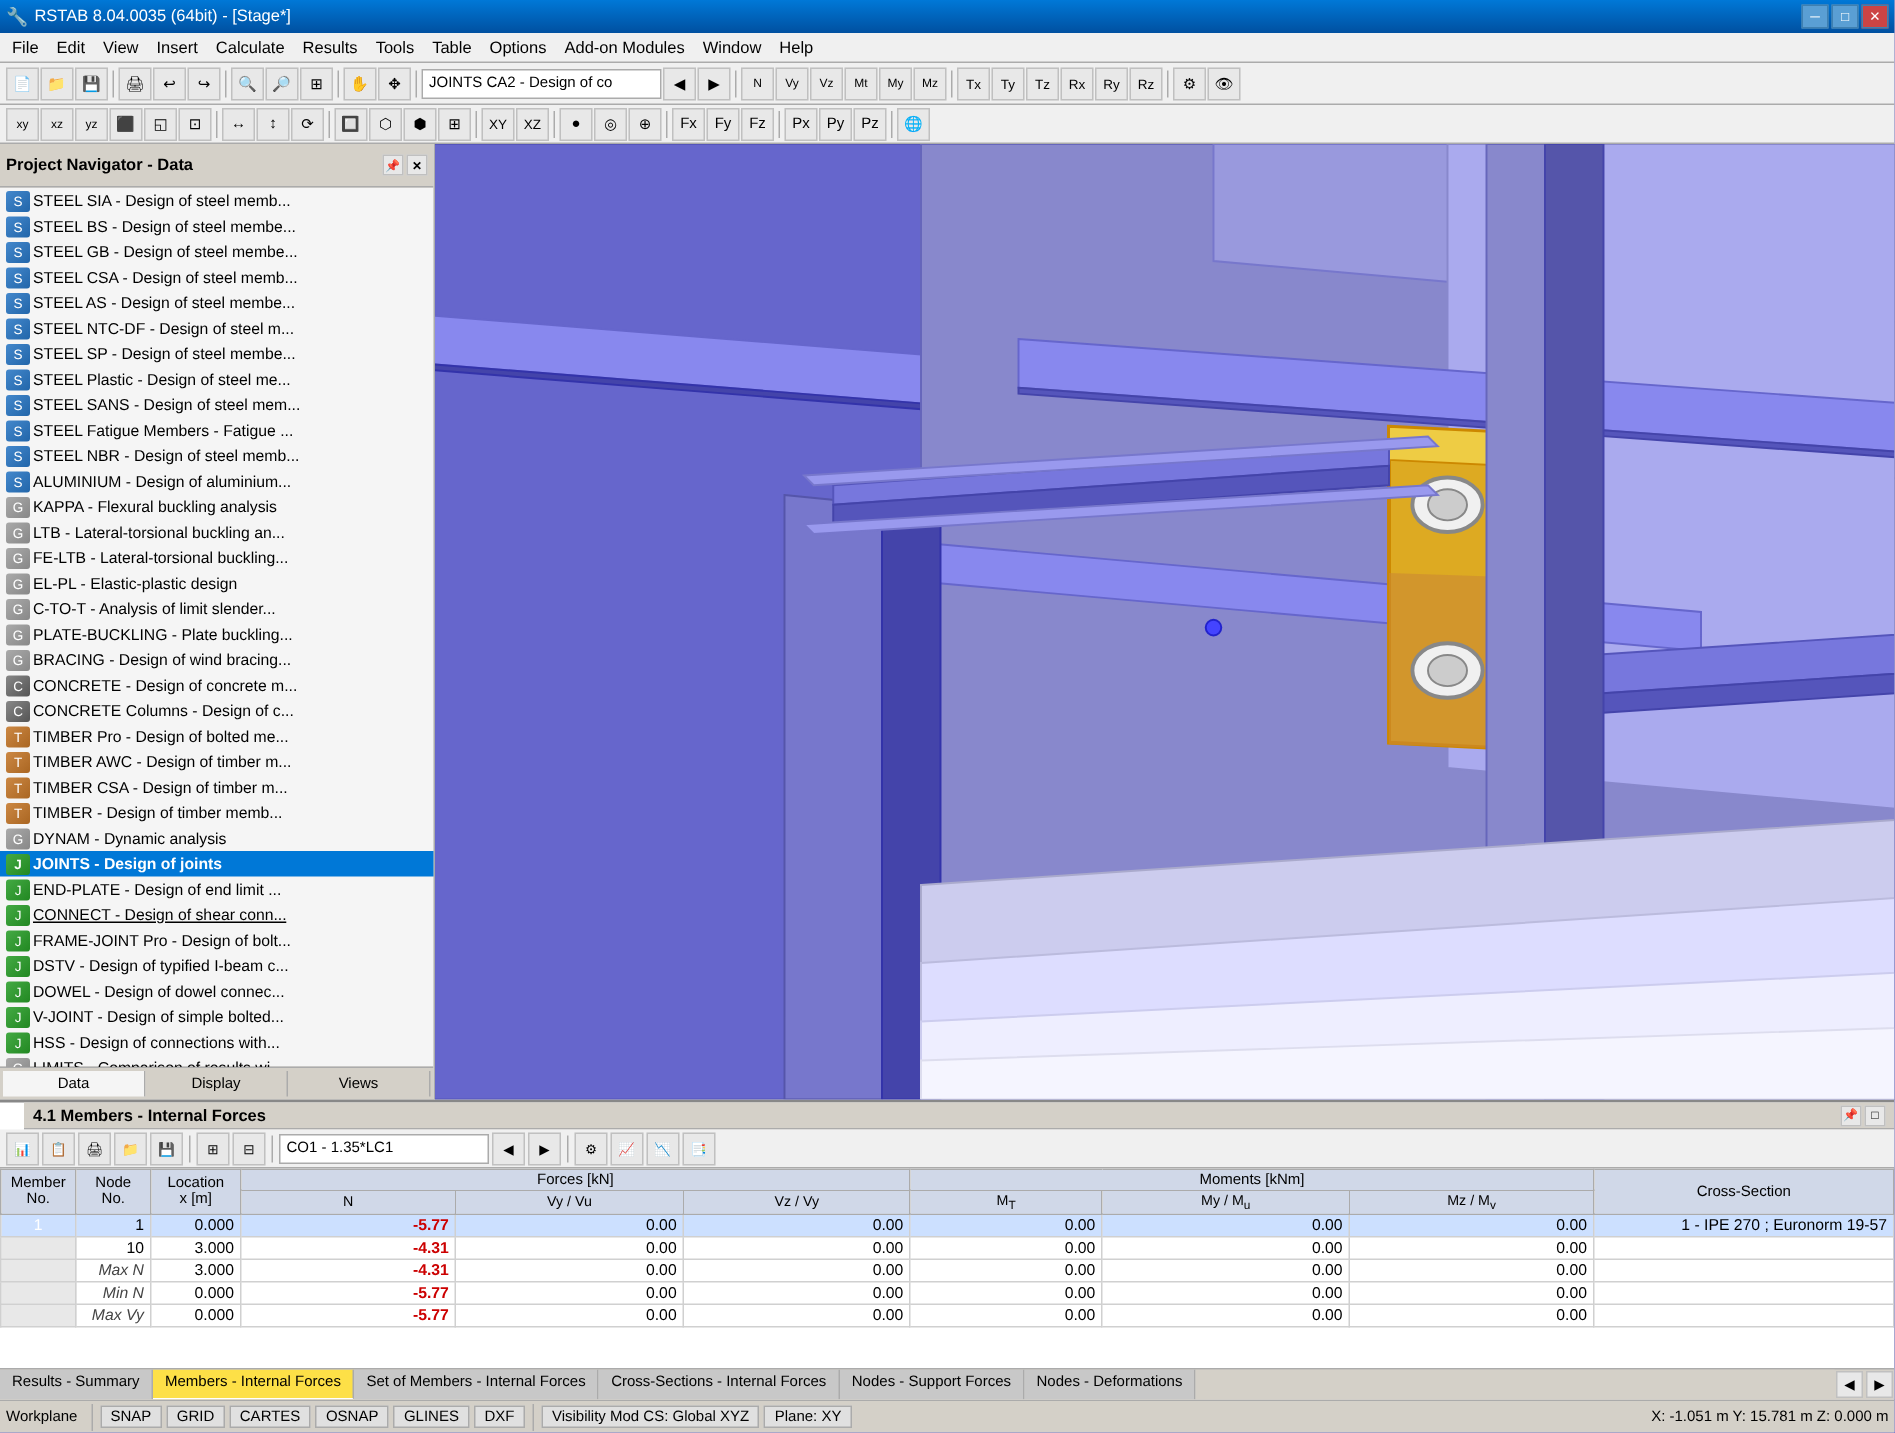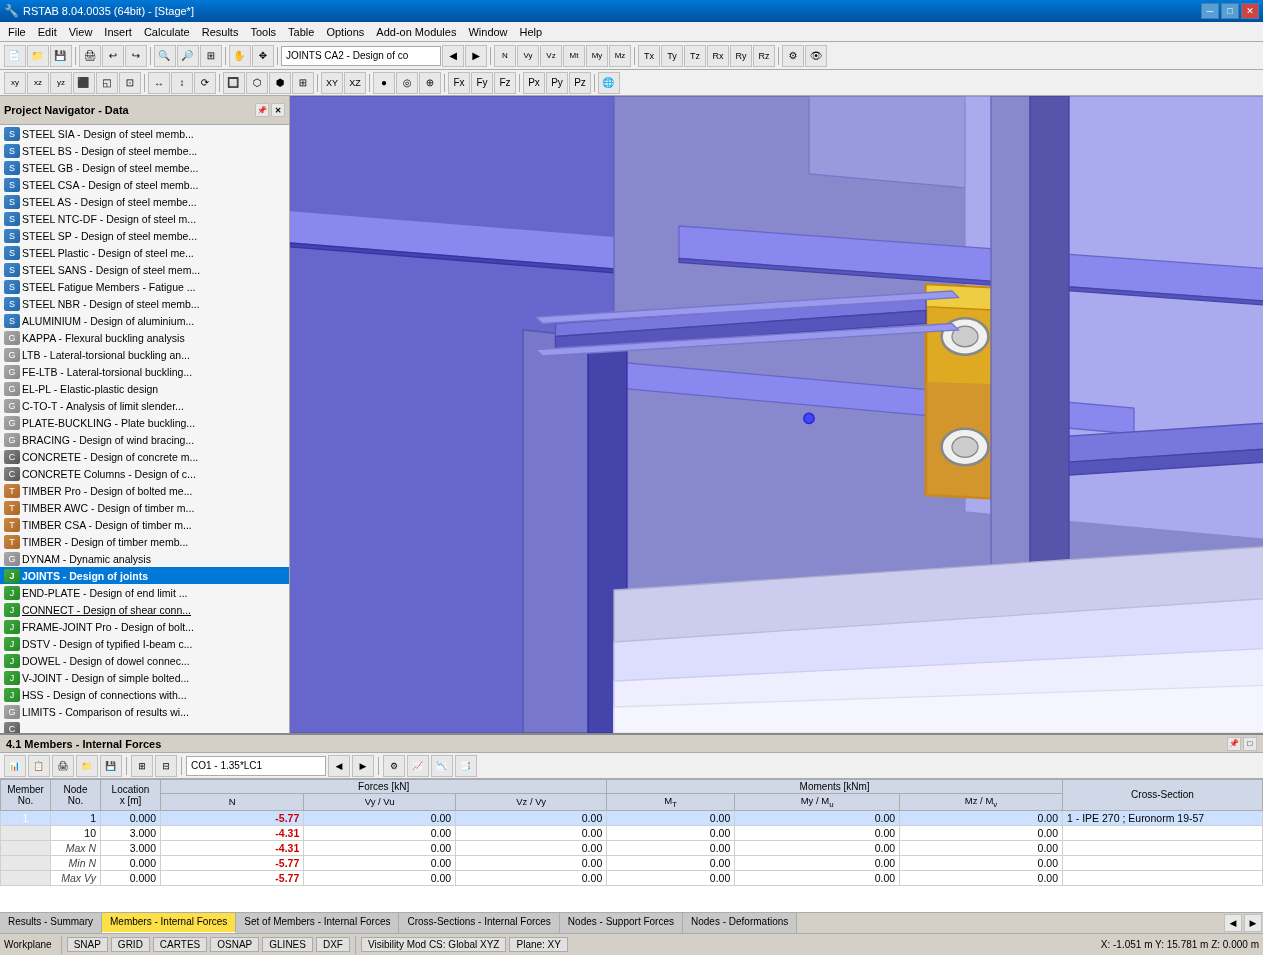--- a/index.html
+++ b/index.html
@@ -336,20 +336,25 @@
             <span style="overflow: hidden; text-overflow: ellipsis; white-space: nowrap;">HSS - Design of connections with...</span>
           </div>
           <div class="tree-item">
             <div class="tree-icon icon-general">G</div>
             <span style="overflow: hidden; text-overflow: ellipsis; white-space: nowrap;">LIMITS - Comparison of results wi...</span>
           </div>
           <div class="tree-item">
             <div class="tree-icon icon-concrete">C</div>
           </div>
         </div>
+      <div id="nav-bottom">
+        <div class="nav-tab active">Data</div>
+        <div class="nav-tab">Display</div>
+        <div class="nav-tab">Views</div>
+      </div>
     </div>
 
     <div id="viewport">
       <svg id="scene-svg" viewBox="0 0 950 490" preserveAspectRatio="xMidYMid slice">
 
         <rect width="950" height="490" fill="#5555bb"></rect>
 
         <polygon points="0,0 950,0 950,180 0,100" fill="#7777dd" stroke="#5555aa" stroke-width="1"></polygon>
 
         <polygon points="0,0 350,0 350,490 0,490" fill="#6666cc" stroke="#5555bb" stroke-width="1"></polygon>
@@ -412,21 +417,21 @@
           <line x1="0" y1="0" x2="0" y2="-35" stroke="#22aa22" stroke-width="2"></line>
           <polygon points="0,-35 -5,-28 5,-28" fill="#22aa22"></polygon>
         </g>
 
         <circle cx="500" cy="248" r="4" fill="#4444ff" stroke="#2222cc" stroke-width="1"></circle>
       </svg>
     </div>
   </div>
 
   <div id="bottom-panel" style="height:200px; background:white; border-top:2px solid #888; display:flex; flex-direction:column; flex-shrink:0;">
-    <div id="bottom-header" style="background:#d4d0c8; padding:2px 6px; font-size:11px; font-weight:bold; border-bottom:1px solid #ababab; display:flex; justify-content:space-between; align-items:center; height:18px;">
+    <div id="bottom-header" style="background:#d4d0c8; padding:2px 6px; font-size:11px; font-weight:bold; border-bottom:1px solid #ababab; display:flex; justify-content:space-between; align-items:center; height:18px;margin-left:16px;">
       <span>4.1 Members - Internal Forces</span>
       <div style="display:flex;gap:2px;">
         <div class="tb-btn" style="width:14px;height:14px;font-size:8px;">📌</div>
         <div class="tb-btn" style="width:14px;height:14px;font-size:8px;">□</div>
       </div>
     </div>
     <div id="table-toolbar" style="background:#f0f0f0; height:26px; display:flex; align-items:center; padding:2px 4px; gap:2px; border-bottom:1px solid #ababab;">
       <div class="tb-btn" style="font-size:9px;">📊</div>
       <div class="tb-btn" style="font-size:9px;">📋</div>
       <div class="tb-btn" style="font-size:9px;">🖨</div>
@@ -469,21 +474,21 @@
         <tr class="row-selected">
               <td class="col-a" style="background: rgb(68, 102, 204); color: white; text-align: center;">1</td>
               <td>1</td>
               <td>0.000</td>
               <td class="val-red">-5.77</td>
               <td>0.00</td>
               <td>0.00</td>
               <td>0.00</td>
               <td>0.00</td>
               <td>0.00</td>
-              <td style="text-align: left;">1 - IPE 270 ; Euronorm 19-57</td>
+              <td style="text-align: right;">1 - IPE 270 ; Euronorm 19-57</td>
             </tr>
             <tr>
               <td class="col-a"></td>
               <td>10</td>
               <td>3.000</td>
               <td class="val-red">-4.31</td>
               <td>0.00</td>
               <td>0.00</td>
               <td>0.00</td>
               <td>0.00</td>

